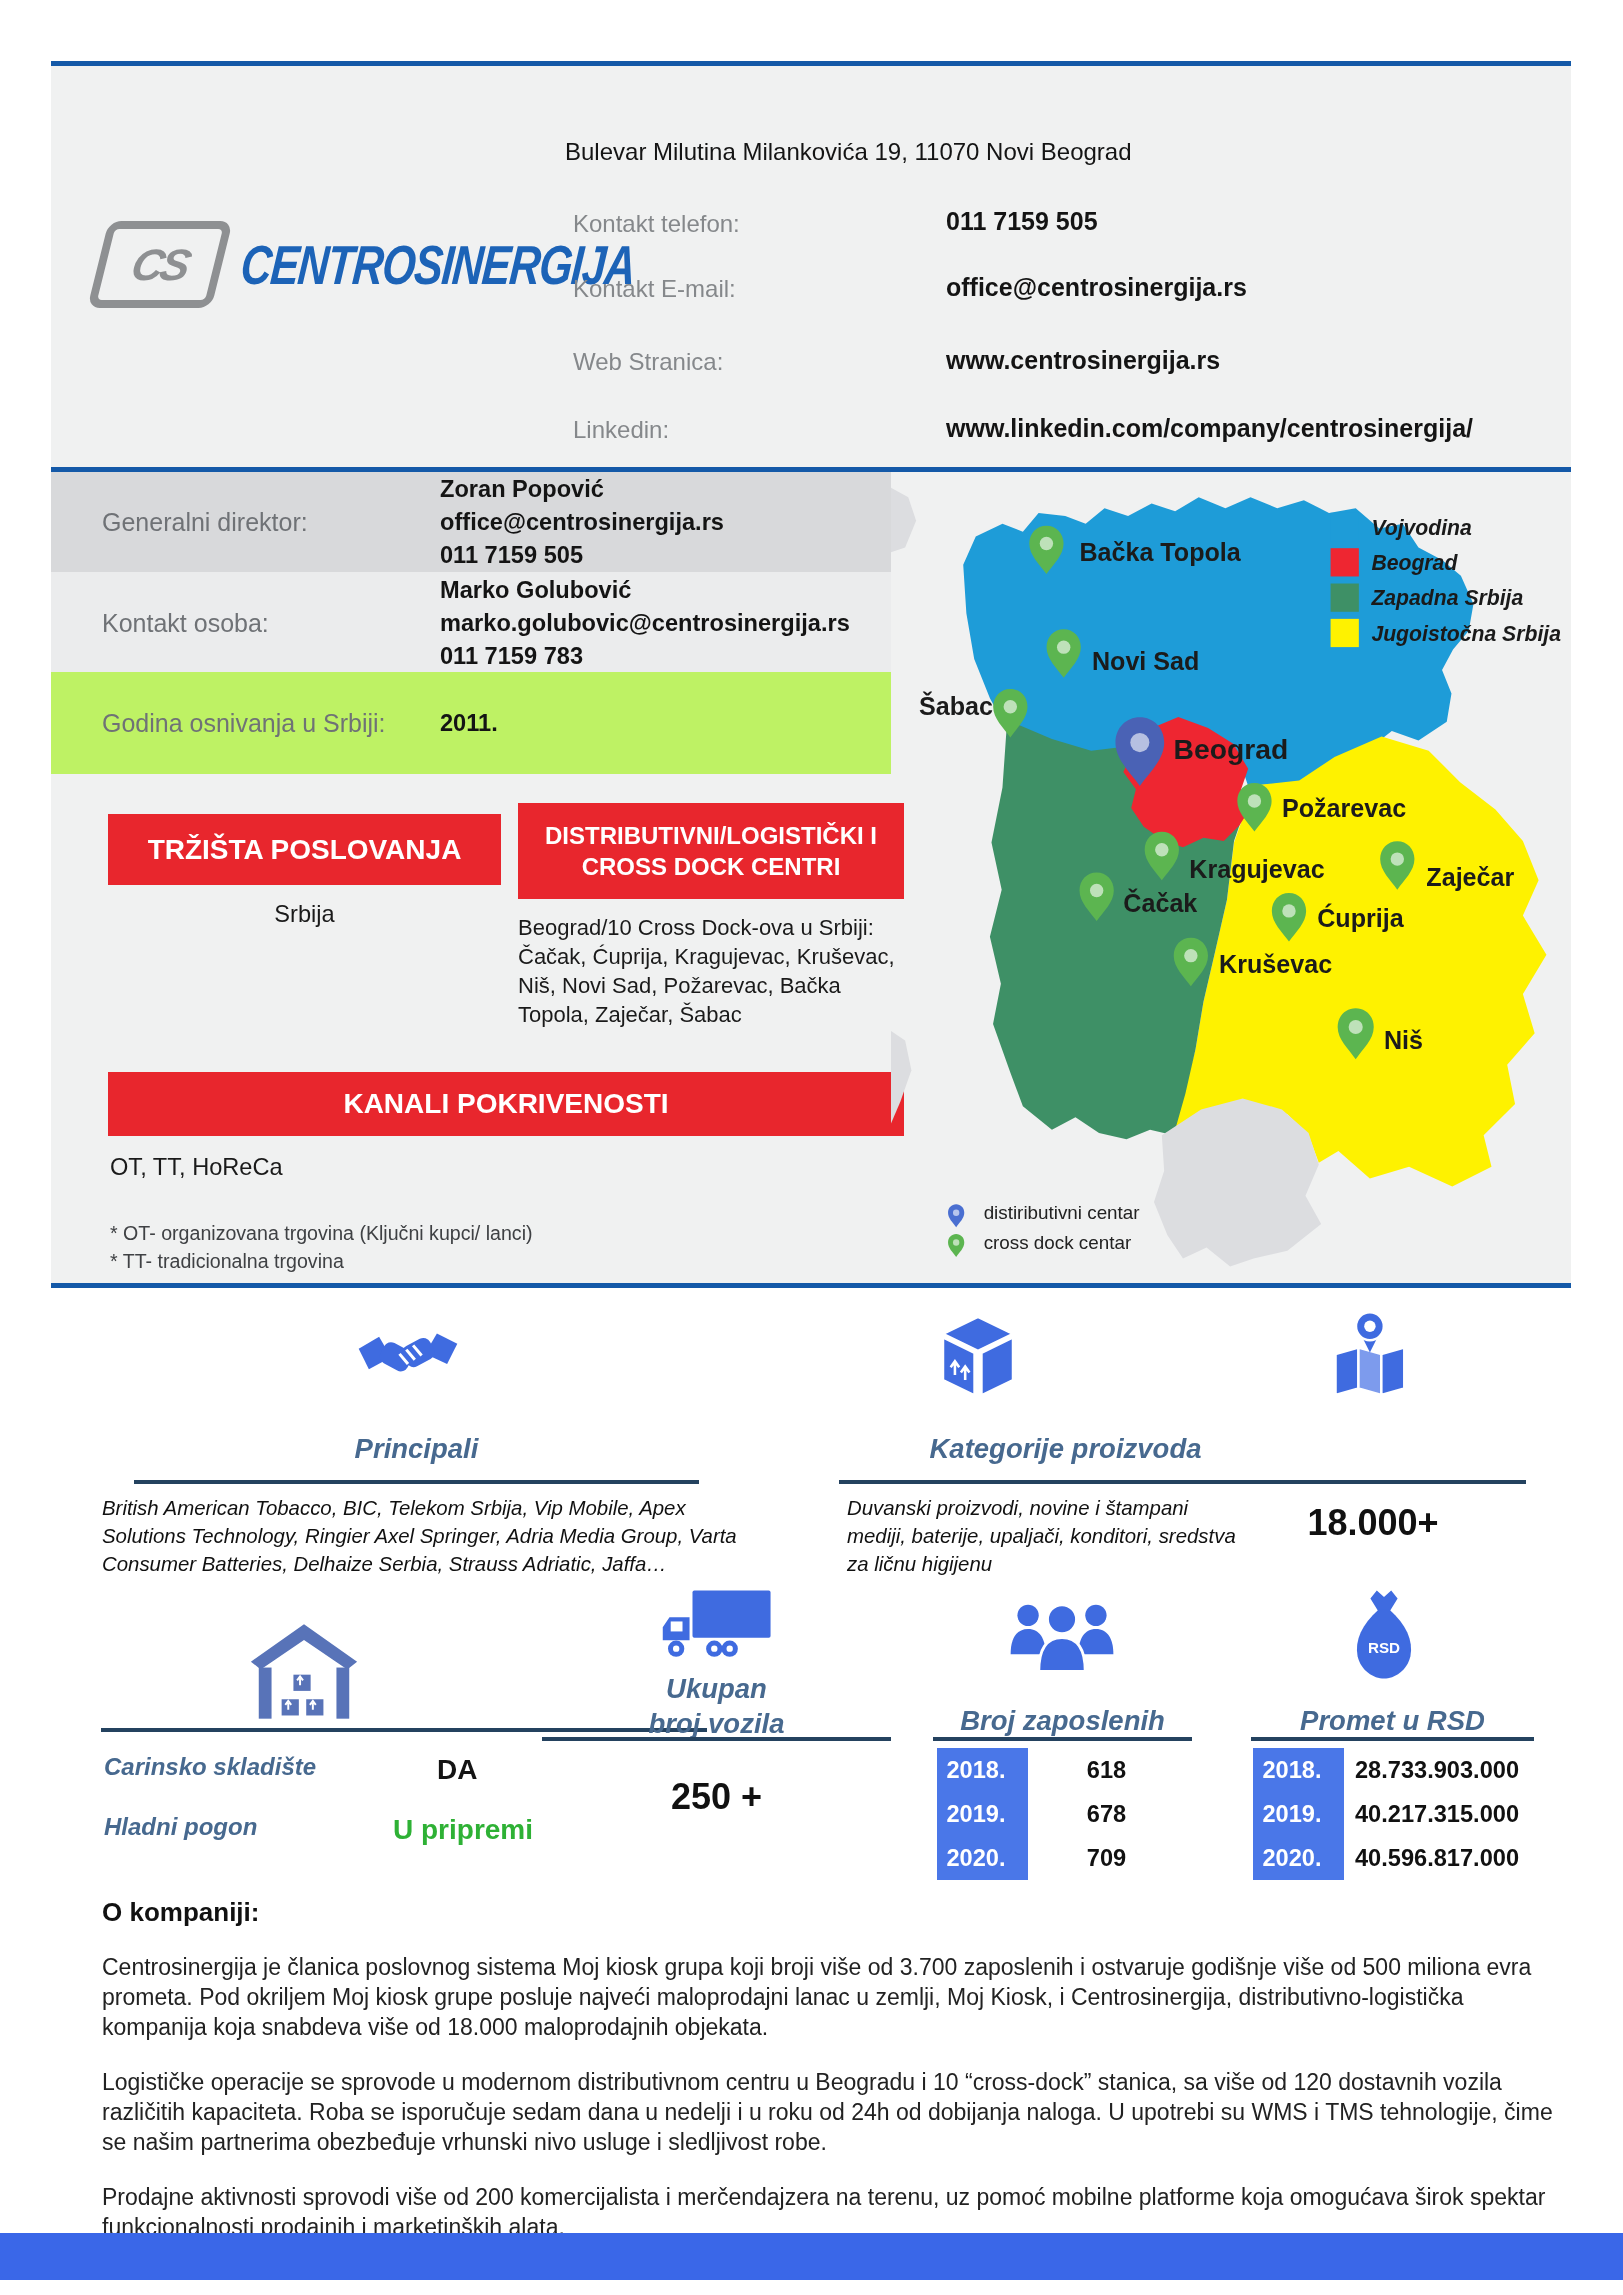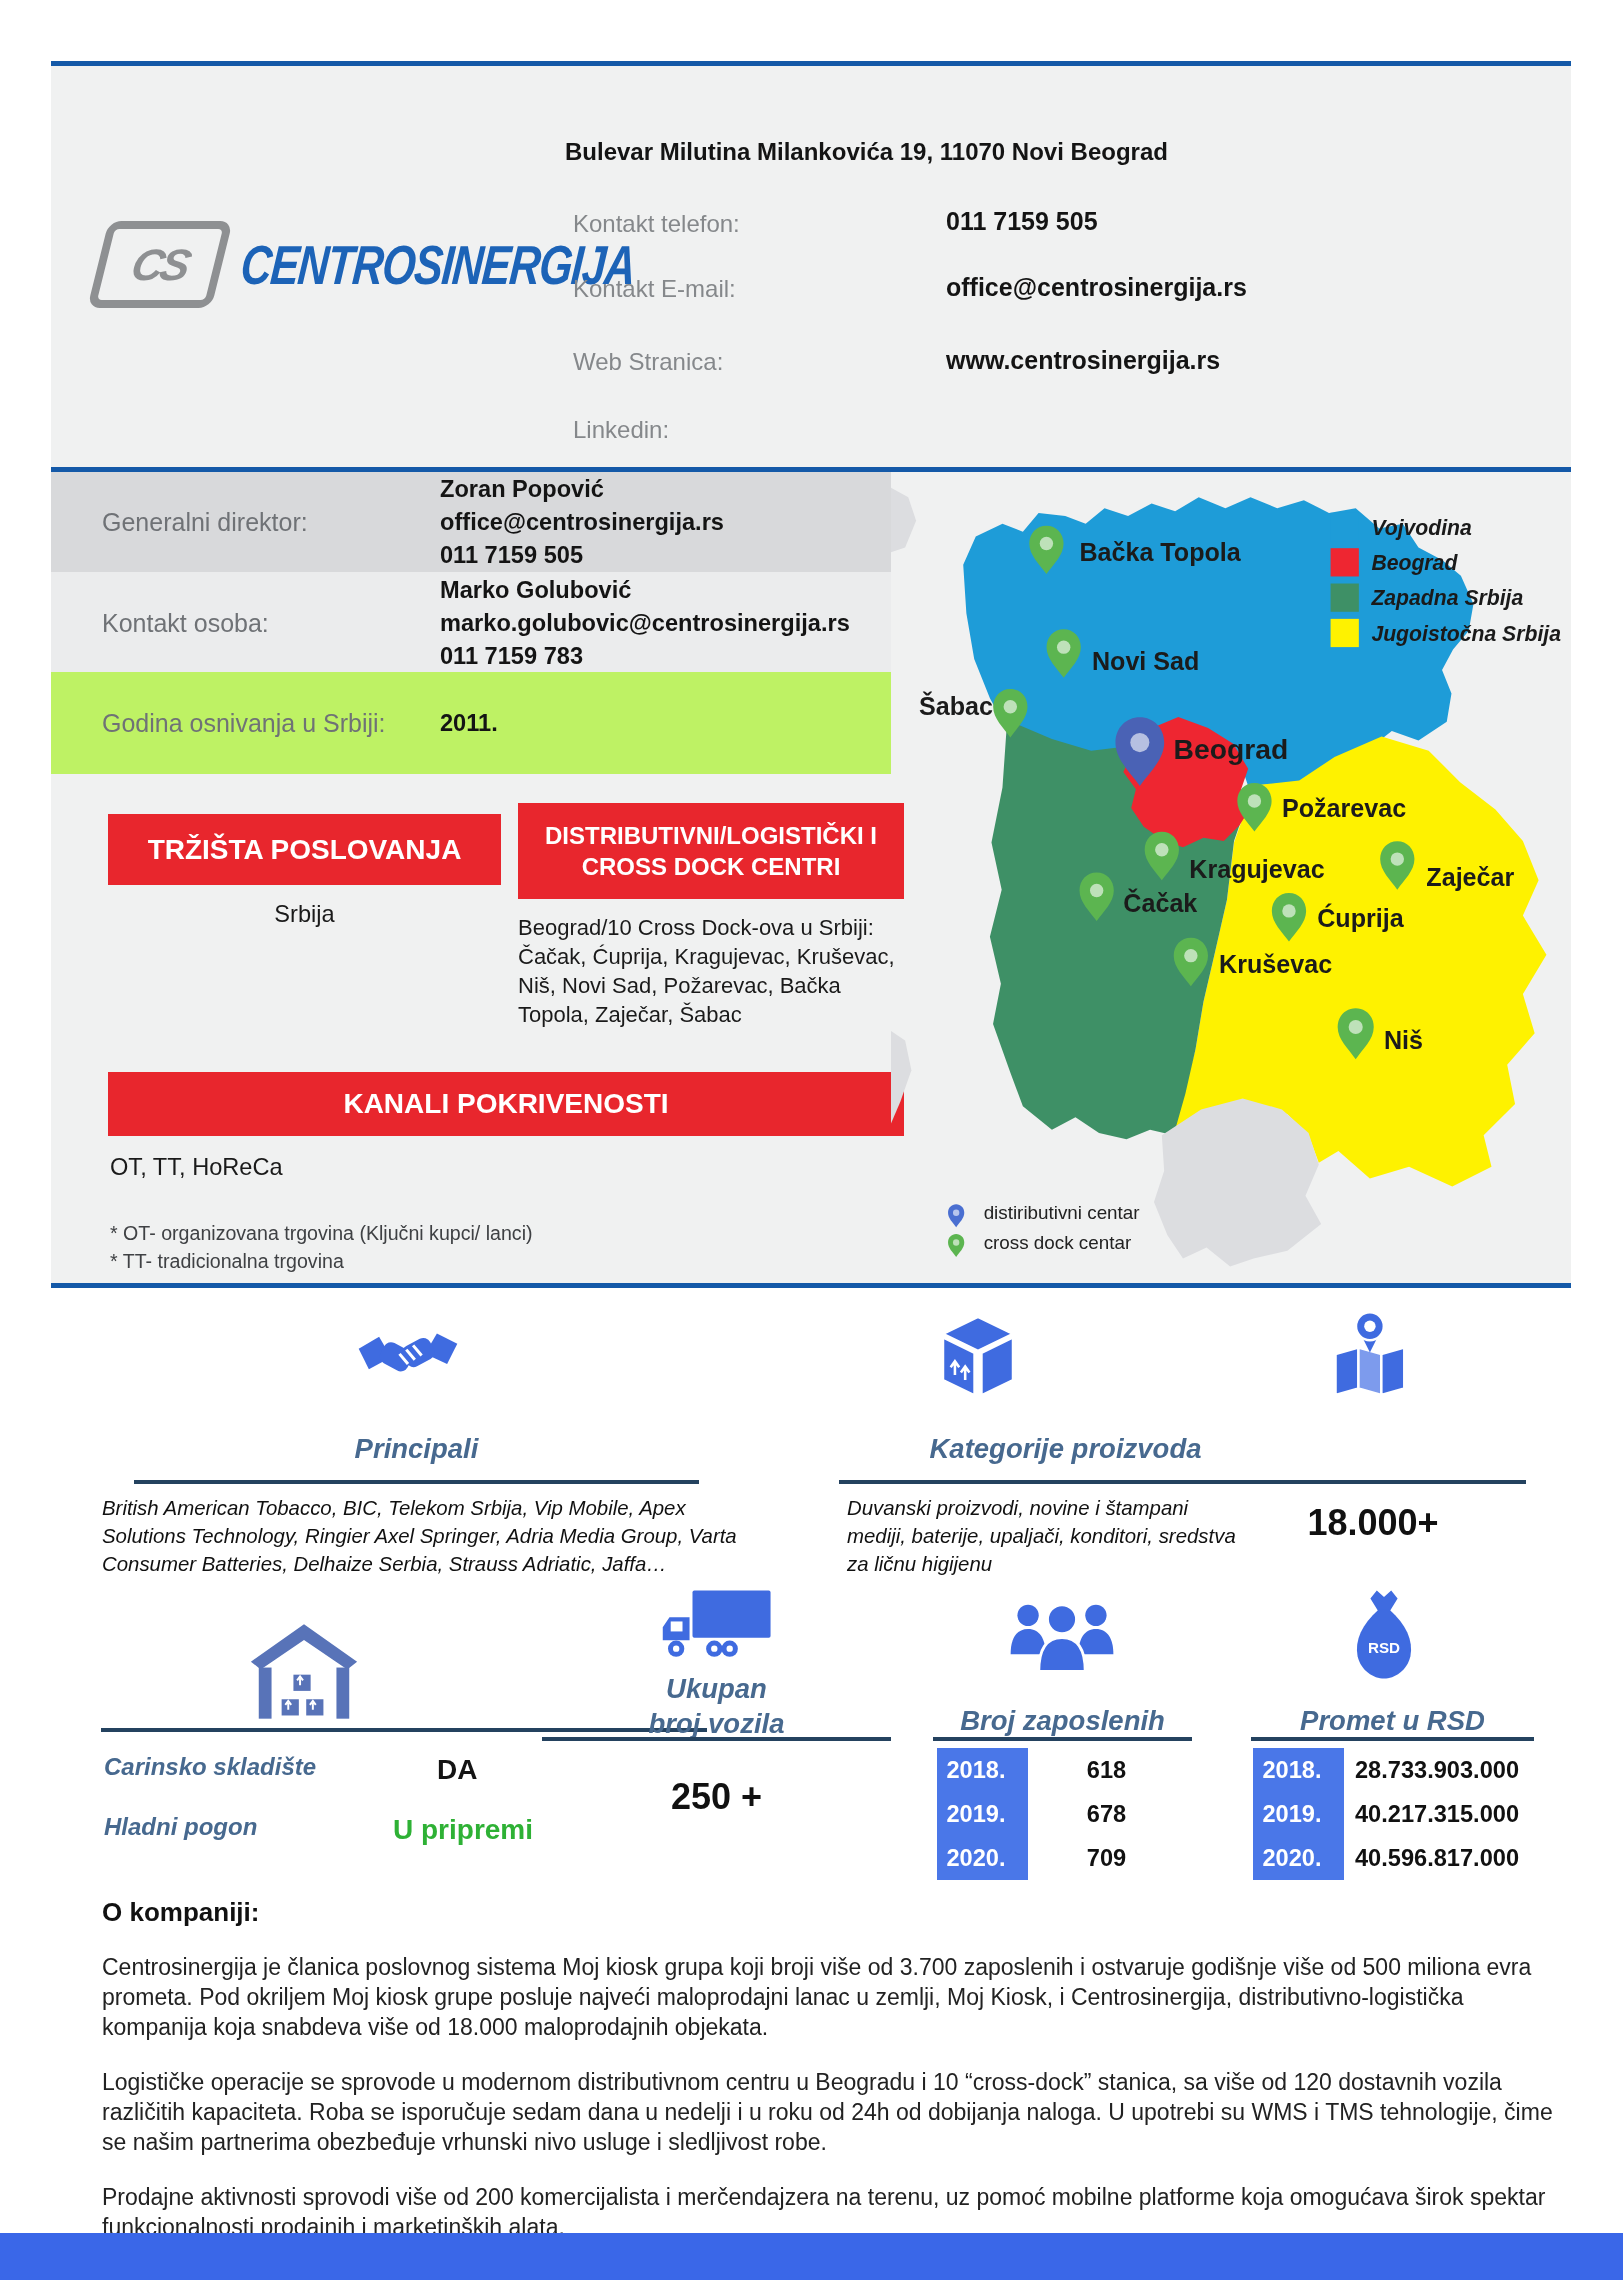--- a/index.html
+++ b/index.html
@@ -8,21 +8,21 @@
   .rule{position:absolute;left:51px;width:1520px;height:4.7px;background:#1459a8;}
   
   .header{position:absolute;left:51px;top:66px;width:1520px;height:401px;background:#f0f1f1;}
   .logo{position:absolute;left:47px;top:155px;display:flex;align-items:center;gap:19px;}
   .logo-mark{width:108px;height:71px;border:8.6px solid #8e9092;border-radius:12.6px;
              transform:skewX(-14deg);display:flex;align-items:center;justify-content:center;background:transparent;}
   .logo-mark span{font-size:44px;font-weight:900;font-style:italic;color:#8e9092;letter-spacing:-3.1px;}
   .logo-word{font-size:55px;font-weight:800;font-style:italic;color:#1c63b7;white-space:nowrap;
              transform:scaleX(.78) skewX(-6deg);transform-origin:left center;letter-spacing:-1.6px;}
   .h-title{position:absolute;left:514px;top:6.3px;font-size:46px;font-weight:800;color:#121212;letter-spacing:-0.8px;}
-  .h-addr{position:absolute;left:514px;top:72px;font-size:24px;font-weight:700;color:#141414;}
+  .h-addr{position:absolute;left:514px;top:72px;font-size:24px;font-weight:400;color:#141414;}
   .c-label{position:absolute;left:522px;font-size:24px;color:#85888b;}
   .c-value{position:absolute;left:895px;font-size:25px;font-weight:700;color:#141414;}
   
   .mid{position:absolute;left:51px;top:472px;width:1520px;height:811px;background:#f0f1f1;}
   .irow{position:absolute;left:0;width:840px;}
   .irow.r1{top:0;height:100px;background:#d8d9db;}
   .irow.r2{top:100px;height:101px;background:#ebeced;}
   .irow.r3{top:200px;height:102px;background:#bef264;}
   .ilabel{position:absolute;left:51px;top:50%;transform:translateY(-50%);font-size:25px;color:#6f7276;}
   .ival{position:absolute;left:389px;top:50%;transform:translateY(-50%);font-size:23.6px;font-weight:700;line-height:33px;color:#141414;}
@@ -74,20 +74,21 @@
         </div>
       <div class="logo-word">CENTROSINERGIJA</div>
     </div>
     <div class="c-label" style="top:144px">Kontakt telefon:</div>
     <div class="c-value" style="top:141px">011 7159 505</div>
     <div class="c-label" style="top:209px">Kontakt E-mail:</div>
     <div class="c-value" style="top:207px">office@centrosinergija.rs</div>
     <div class="c-label" style="top:282px">Web Stranica:</div>
     <div class="c-value" style="top:280px">www.centrosinergija.rs</div>
     <div class="c-label" style="top:350px">Linkedin:</div>
+    <div class="c-value" style="top:348px">www.linkedin.com/company/centrosinergija/</div>
   </div>
 
   <div class="rule" style="top:467px"></div>
 
   <div class="mid">
     <div class="irow r1">
       <div class="ilabel">Generalni direktor:</div>
       <div class="ival">
         <div>Zoran Popović</div>
         <div>office@centrosinergija.rs</div>

